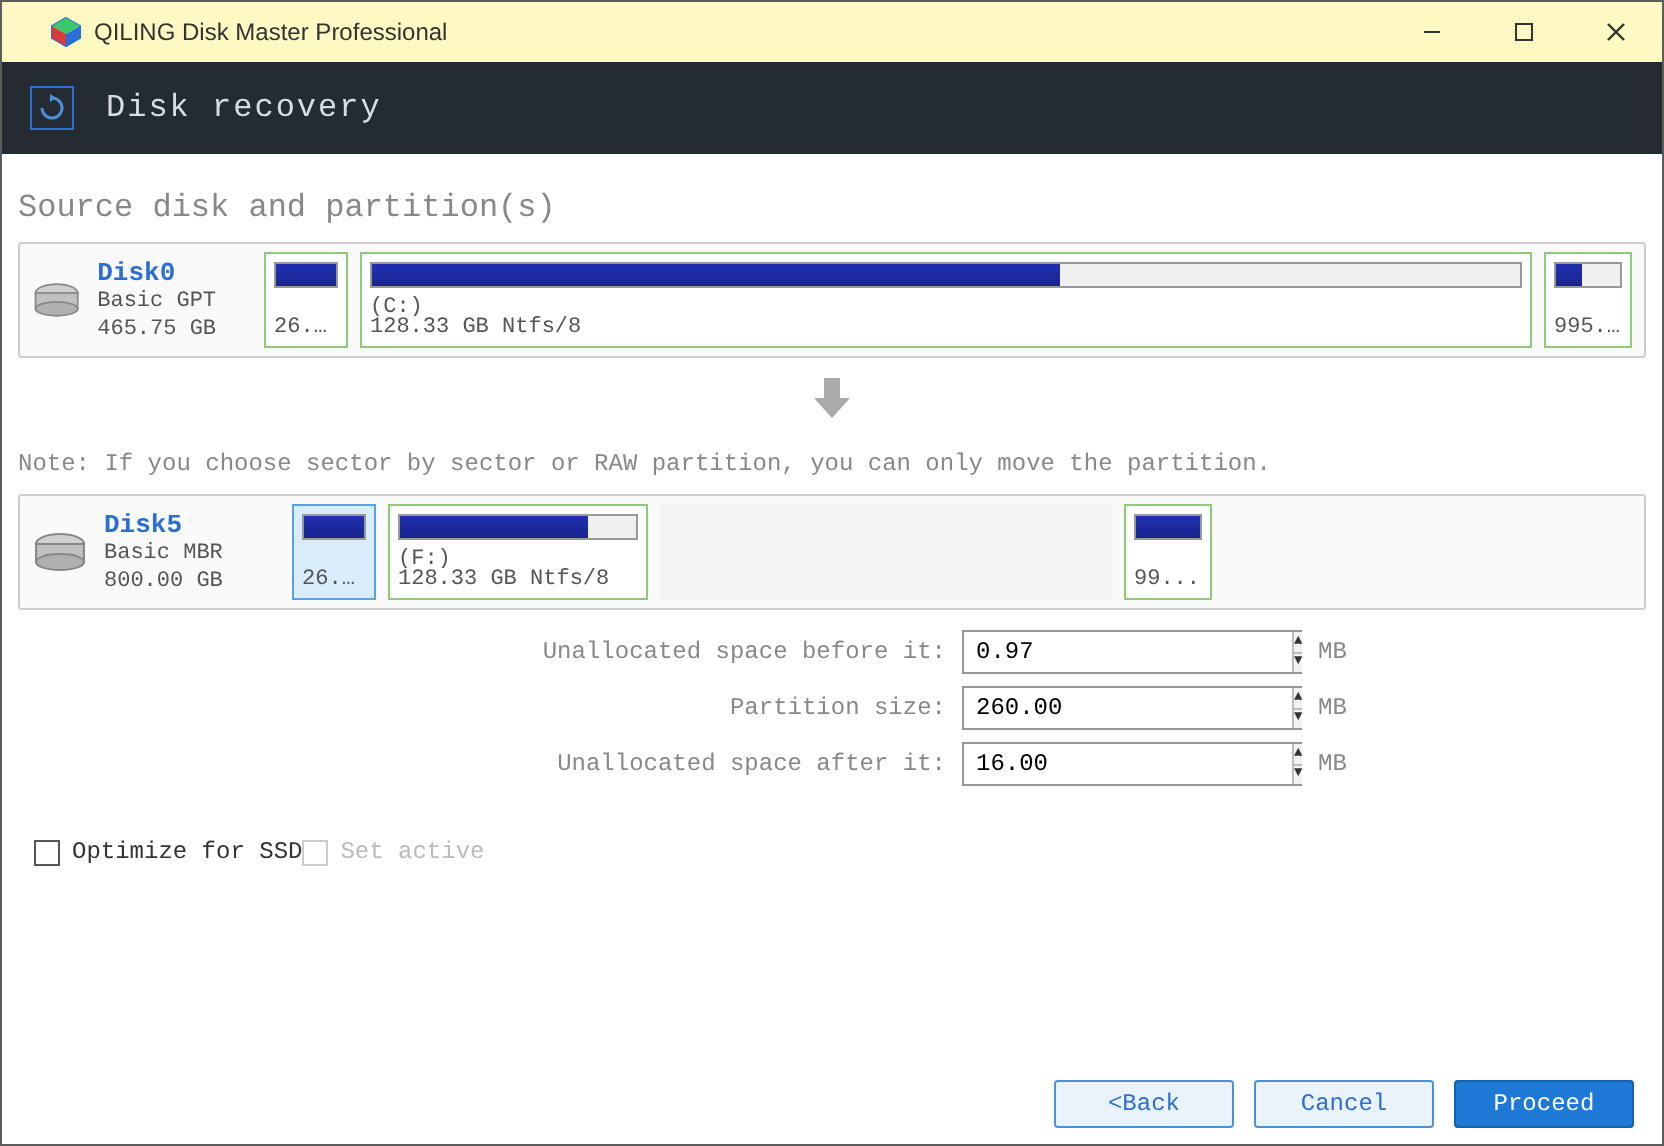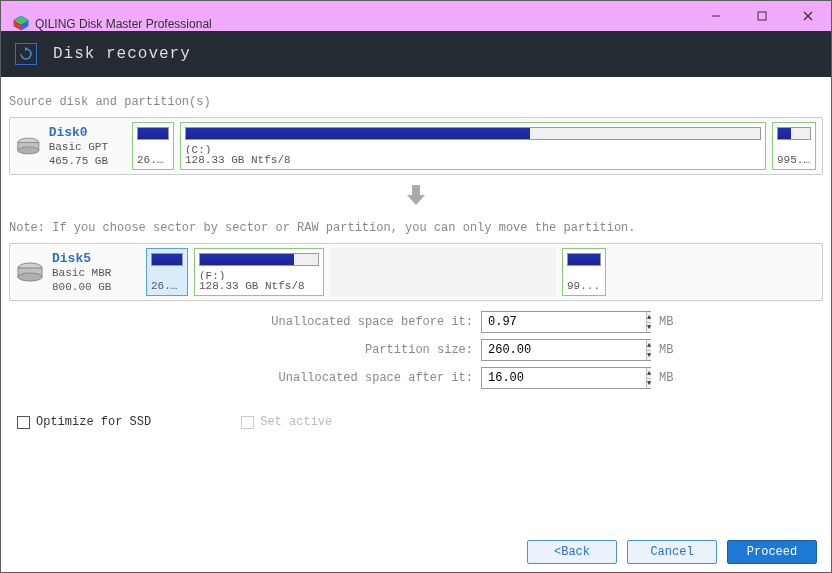--- a/index.html
+++ b/index.html
@@ -1,27 +1,27 @@
 <!DOCTYPE html>
 <html><head>
 <meta charset="utf-8">
 <style>
 * { box-sizing: border-box; margin: 0; padding: 0; }
 body { font-family: "Segoe UI", Arial, sans-serif; font-size: 12px; background: #fff; }
 .window { width: 832px; height: 573px; border: 1px solid #5c5c5c; display: flex; flex-direction: column; }
-.titlebar { height: 30px; display: flex; align-items: flex-end; padding-left: 12px; background: #f0abfc; }
+.titlebar { height: 30px; display: flex; align-items: center; padding-left: 24px; background: #fef9c3; }
 .title-icon { width: 16px; height: 16px; margin-right: 6px; }
 .title-text { font-size: 12px; color: #333; flex: 1; }
 .win-controls { display: flex; }
 .win-btn { width: 46px; height: 30px; display: flex; align-items: center; justify-content: center; cursor: pointer; }
 .header-band { height: 46px; background: #252b33; display: flex; align-items: center; padding-left: 14px; gap: 16px; }
 .band-icon { width: 22px; height: 22px; border: 1px solid #2a6fd6; display: flex; align-items: center; justify-content: center; }
 .band-title { color: #d8dde2; font-family: "Courier New", monospace; font-size: 16px; letter-spacing: 1px; }
 .content { flex: 1; padding: 12px 8px 8px 8px; display: flex; flex-direction: column; font-family: "Courier New", monospace; color: #666; }
-.section-label { font-size: 12px; margin: 6px 0 8px 0; color: #888; }
+.section-label { font-size: 16px; margin: 6px 0 8px 0; color: #888; }
 .note-label { font-size: 12px; margin: 4px 0 8px 0; color: #888; }
 .disk-row { border: 1px solid #ccc; background: #fafafa; height: 58px; display: flex; align-items: center; padding: 6px; gap: 6px; border-radius: 2px; }
 .disk-info { width: 90px; padding-left: 2px; }
 .disk-name { color: #2a6fd6; font-family: "Courier New", monospace; font-size: 13px; font-weight: bold; }
 .disk-type, .disk-size { color: #555; font-family: "Courier New", monospace; font-size: 11px; line-height: 14px; }
 .disk-hdd { width: 28px; height: 20px; }
 .part { border: 1px solid #8fc97a; background: #fff; height: 48px; display: flex; flex-direction: column; padding: 4px; font-family: "Courier New", monospace; font-size: 11px; color: #555; cursor: pointer; }
 .part.sel { border: 1px solid #5aa0e6; background: #d8ecfa; }
 .part-bar { height: 14px; background: linear-gradient(#2030b0,#1a2590); border: 1px solid #0a1560; margin-bottom: 4px; position: relative; }
 .part-bar .used { position: absolute; top:0; bottom:0; left:0; background: linear-gradient(#2030b0,#1a2590); }
@@ -30,21 +30,21 @@
 .arrow-down { text-align: center; margin: 8px 0 6px 0; }
 .form-area { margin: 10px 0 8px 0; display: flex; flex-direction: column; gap: 6px; align-items: center; }
 .form-row { display: flex; align-items: center; gap: 8px; }
 .form-label { width: 330px; text-align: right; color: #888; font-family: "Courier New", monospace; font-size: 12px; }
 .num-input { width: 170px; height: 22px; border: 1px solid #999; display: flex; align-items: center; background: #fff; }
 .num-input input { flex:1; border:none; padding: 0 6px; font-family: "Courier New", monospace; font-size: 12px; outline: none; }
 .spin { width: 18px; height: 20px; display: flex; flex-direction: column; border-left: 1px solid #bbb; }
 .spin-btn { flex:1; display:flex; align-items:center; justify-content:center; cursor:pointer; background:#f2f2f2; font-size:7px; color:#333; }
 .spin-btn:first-child { border-bottom: 1px solid #bbb; }
 .unit { color:#888; font-family:"Courier New",monospace; font-size:12px; width: 30px; }
-.check-row { display:flex; gap: 90px; margin: 18px 0 0 8px; align-items:center; }
+.check-row { display:flex; margin: 18px 0 0 8px; align-items:center; }
 .check { display:flex; align-items:center; gap:6px; font-family:"Courier New",monospace; font-size:12px; color:#333; cursor:pointer; }
 .check.disabled { color:#bbb; cursor:default; }
 .checkbox { width:13px; height:13px; border:1px solid #555; background:#fff; }
 .check.disabled .checkbox { border-color:#ccc; }
 .footer { height: 40px; display:flex; justify-content:flex-end; align-items:center; gap:10px; padding-right:14px; border-top: 0px solid #eee; }
 .btn { width: 90px; height: 24px; border: 1px solid #4a90d9; background: #eaf3fc; color:#2a6fd6; font-family:"Courier New",monospace; font-size:12px; display:flex; align-items:center; justify-content:center; cursor:pointer; border-radius:2px; }
 .btn.primary { background: #1e78d6; color:#fff; border-color:#1560b0; }
 .gap-unalloc { background:#f3f3f3; height:48px; border: 0px solid #ddd; }
 </style>
 </head>

